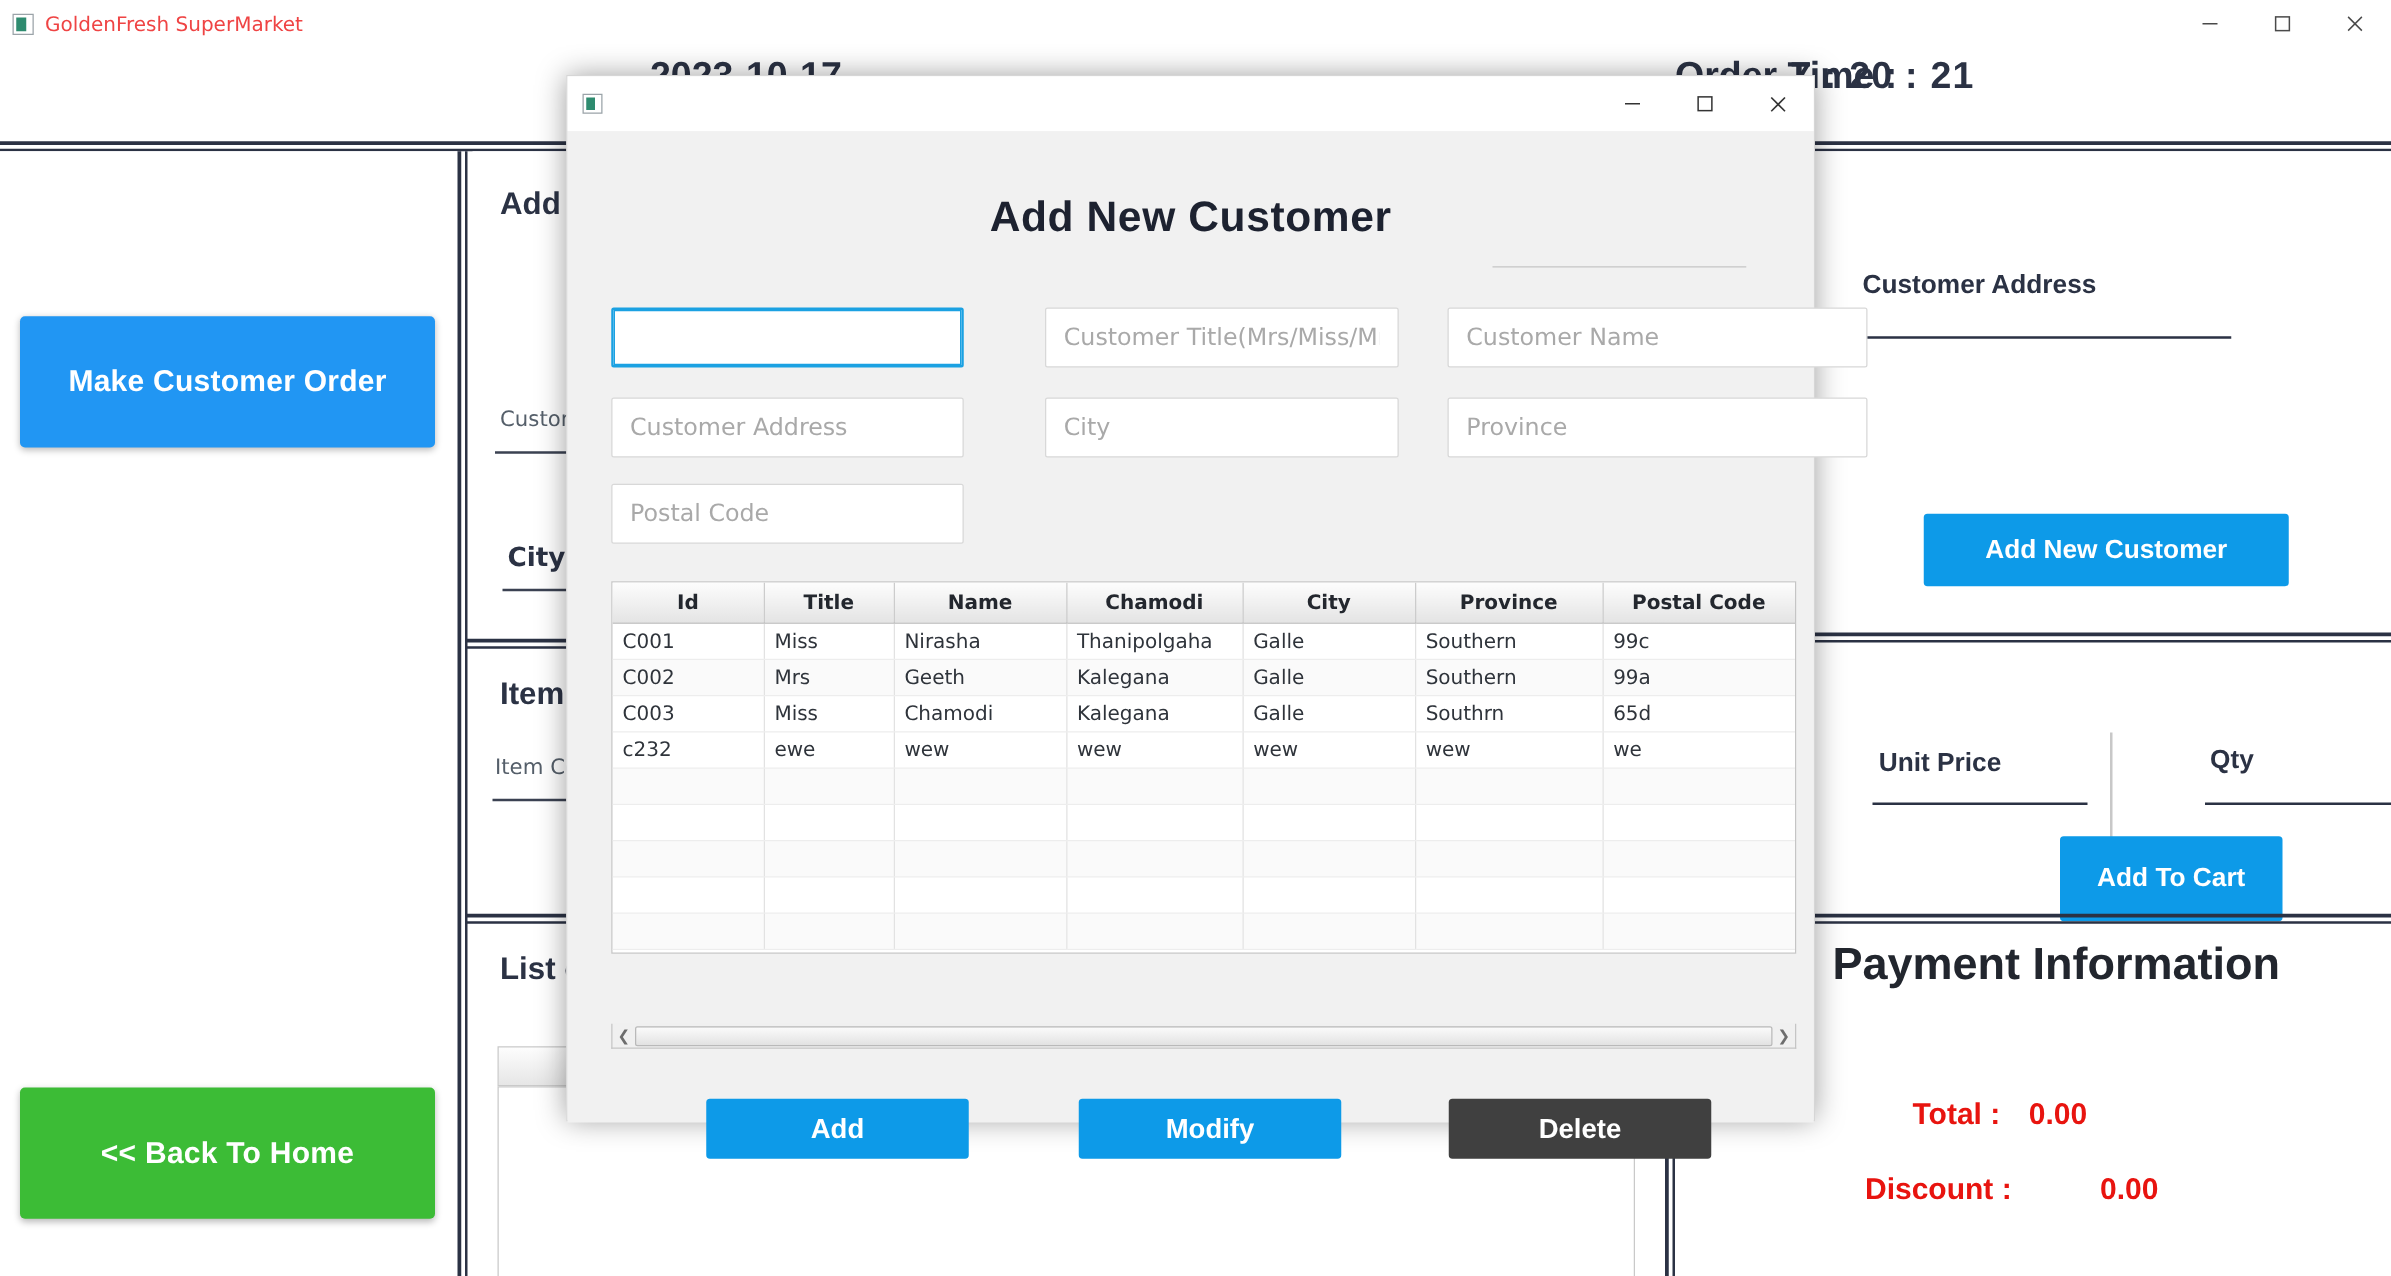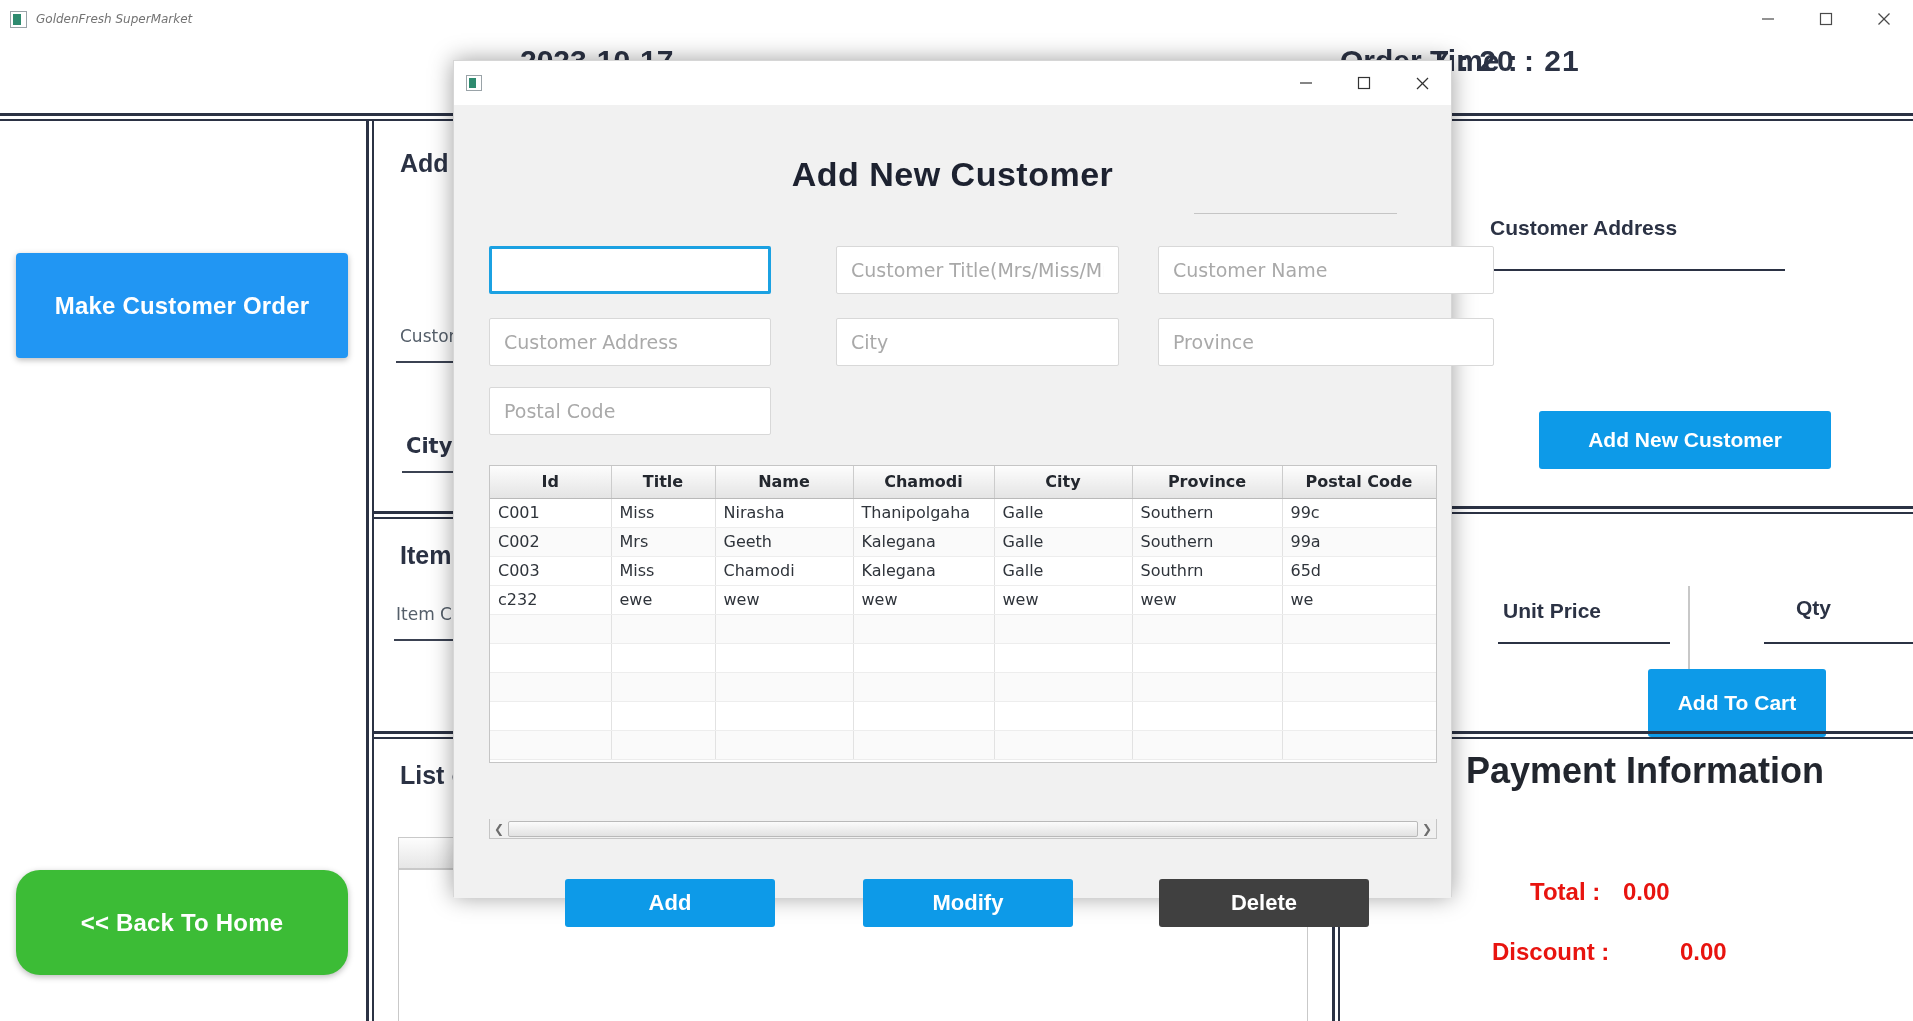--- a/index.html
+++ b/index.html
@@ -36,24 +36,23 @@
   }
   #app-titlebar .tb-icon::before {
     content: "";
     position: absolute;
     left: 2px; top: 2px;
     width: 8px; height: 11px;
     background: #2e8b6f;
   }
   #app-titlebar .tb-title {
     margin-left: 9px;
-    font-size: 12px;
-    color: #737373;
+    font-size: 16px;
+    color: #ef4444;
     font-family: "DejaVu Sans", sans-serif;
-    font-style: italic;
   }
   #app-titlebar .tb-controls {
     margin-left: auto;
     display: flex;
     height: 38px;
   }
   #app-titlebar .tb-btn {
     width: 58px; height: 38px;
     display: flex; align-items: center; justify-content: center;
     color: #4a4a4a;
@@ -88,21 +87,21 @@
     font-family: "Liberation Sans", sans-serif;
     box-shadow: 0 2px 6px rgba(0,0,0,0.28);
     cursor: pointer;
     letter-spacing: 0.2px;
   }
   .side-btn.primary { background: #2196f3; }
   .side-btn.success { background: #3cbc36; }
 
   #btn-make-order  { top: 132px; }
   #btn-manage-order{ top: 337px; }
-  #btn-back-home   { top: 749px; border-radius: 24px; }
+  #btn-back-home   { top: 749px; }
 
   .vrule {
     position: absolute;
     background: #2b3244;
     width: 3px;
   }
 
   
   #middle-panel {
     position: absolute;
@@ -484,21 +483,21 @@
     <button class="rp-btn" style="left:199px; top:290px; width:292px; height:58px;">Add New Customer</button>
 
     <div class="hrule" style="left:-6px; top:385px; width:579px;"></div>
     <div class="hrule thin" style="left:-6px; top:391px; width:579px;"></div>
 
     <div class="rp-label" style="left:163px; top:478px;">Unit Price</div>
     <div class="rp-underline" style="left:158px; top:521px; width:172px;"></div>
 
     <div class="rp-vdiv" style="left:348px; top:465px; height:103px;"></div>
 
-    <div class="rp-label" style="left:428px; top:475px;margin-left:28px;">Qty</div>
+    <div class="rp-label" style="left:428px; top:475px;">Qty</div>
     <div class="rp-underline" style="left:424px; top:521px; width:172px;"></div>
 
     <button class="rp-btn" style="left:308px; top:548px; width:178px; height:68px;">Add To Cart</button>
 
     <div class="hrule" style="left:-6px; top:610px; width:579px;"></div>
     <div class="hrule thin" style="left:-6px; top:616px; width:579px;"></div>
 
     <div class="rp-heading" style="left:126px; top:629px;">Payment Information</div>
 
     <div class="rp-money" style="left:152px; top:757px;margin-left:38px;">Total :</div>

